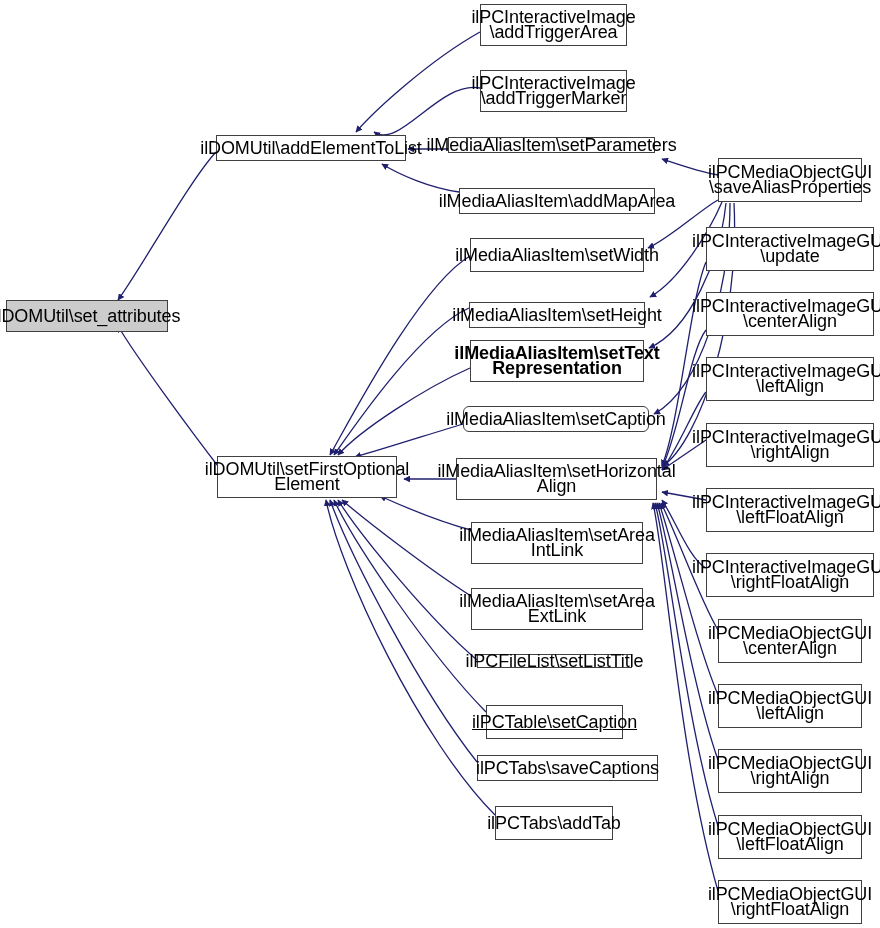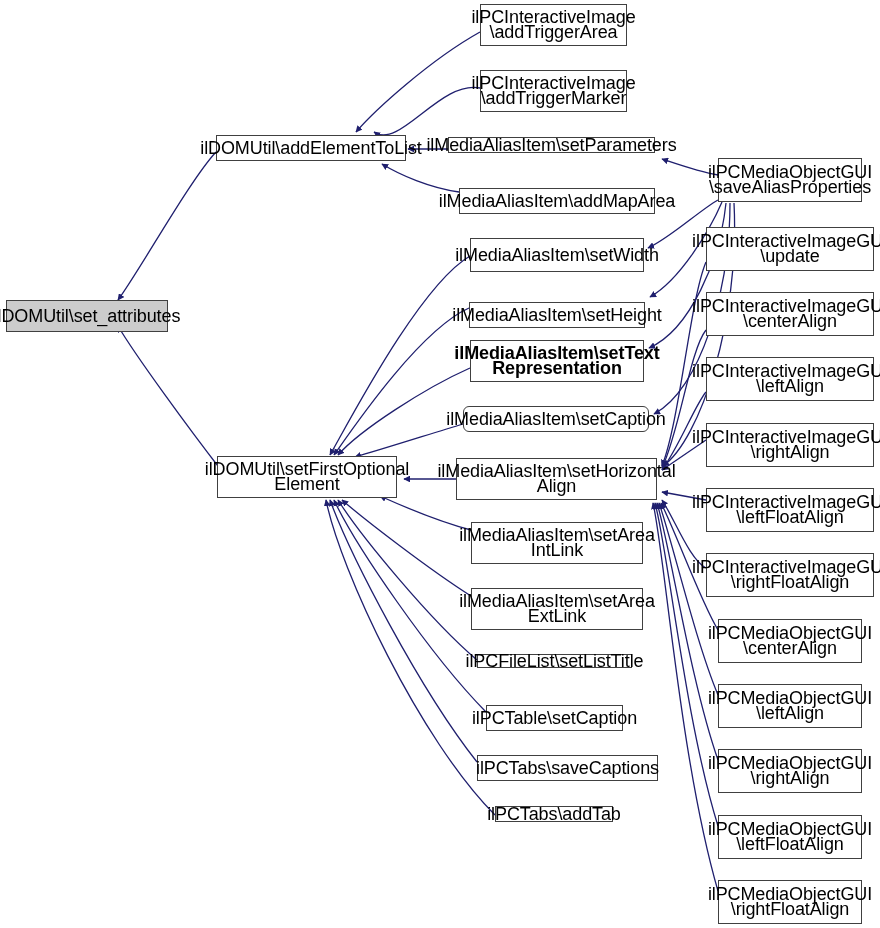--- a/index.html
+++ b/index.html
@@ -107,23 +107,23 @@
       <div class="node" style="left: 470px; top: 340px; width: 174px; height: 42px; font-weight: bold;">ilMediaAliasItem\setText
 Representation</div>
       <div class="node" style="left: 463px; top: 406px; width: 186px; height: 26px; border-radius: 6px;">ilMediaAliasItem\setCaption</div>
       <div class="node" style="left: 456px; top: 458px; width: 201px; height: 42px;">ilMediaAliasItem\setHorizontal
 Align</div>
       <div class="node" style="left: 471px; top: 522px; width: 172px; height: 42px;">ilMediaAliasItem\setArea
 IntLink</div>
       <div class="node" style="left: 471px; top: 588px; width: 172px; height: 42px;">ilMediaAliasItem\setArea
 ExtLink</div>
       <div class="node" style="left: 477px; top: 654px; width: 155px; height: 14px;">ilPCFileList\setListTitle</div>
-      <div class="node" style="left: 486px; top: 705px; width: 137px; height: 26px;">ilPCTable\setCaption</div>
+      <div class="node" style="left: 486px; top: 705px; width: 137px; height: 34px; text-decoration: underline;">ilPCTable\setCaption</div>
       <div class="node" style="left: 477px; top: 755px; width: 181px; height: 26px;">ilPCTabs\saveCaptions</div>
-      <div class="node" style="left: 495px; top: 806px; width: 118px; height: 16px;">ilPCTabs\addTab</div>
+      <div class="node" style="left: 495px; top: 806px; width: 118px; height: 34px;">ilPCTabs\addTab</div>
       <div class="node" style="left: 718px; top: 158px; width: 144px; height: 44px;">ilPCMediaObjectGUI
 \saveAliasProperties</div>
       <div class="node" style="left: 706px; top: 227px; width: 168px; height: 44px;">ilPCInteractiveImageGUI
 \update</div>
       <div class="node" style="left: 706px; top: 292px; width: 168px; height: 44px;">ilPCInteractiveImageGUI
 \centerAlign</div>
       <div class="node" style="left: 706px; top: 357px; width: 168px; height: 44px;">ilPCInteractiveImageGUI
 \leftAlign</div>
       <div class="node" style="left: 706px; top: 423px; width: 168px; height: 44px;">ilPCInteractiveImageGUI
 \rightAlign</div>

